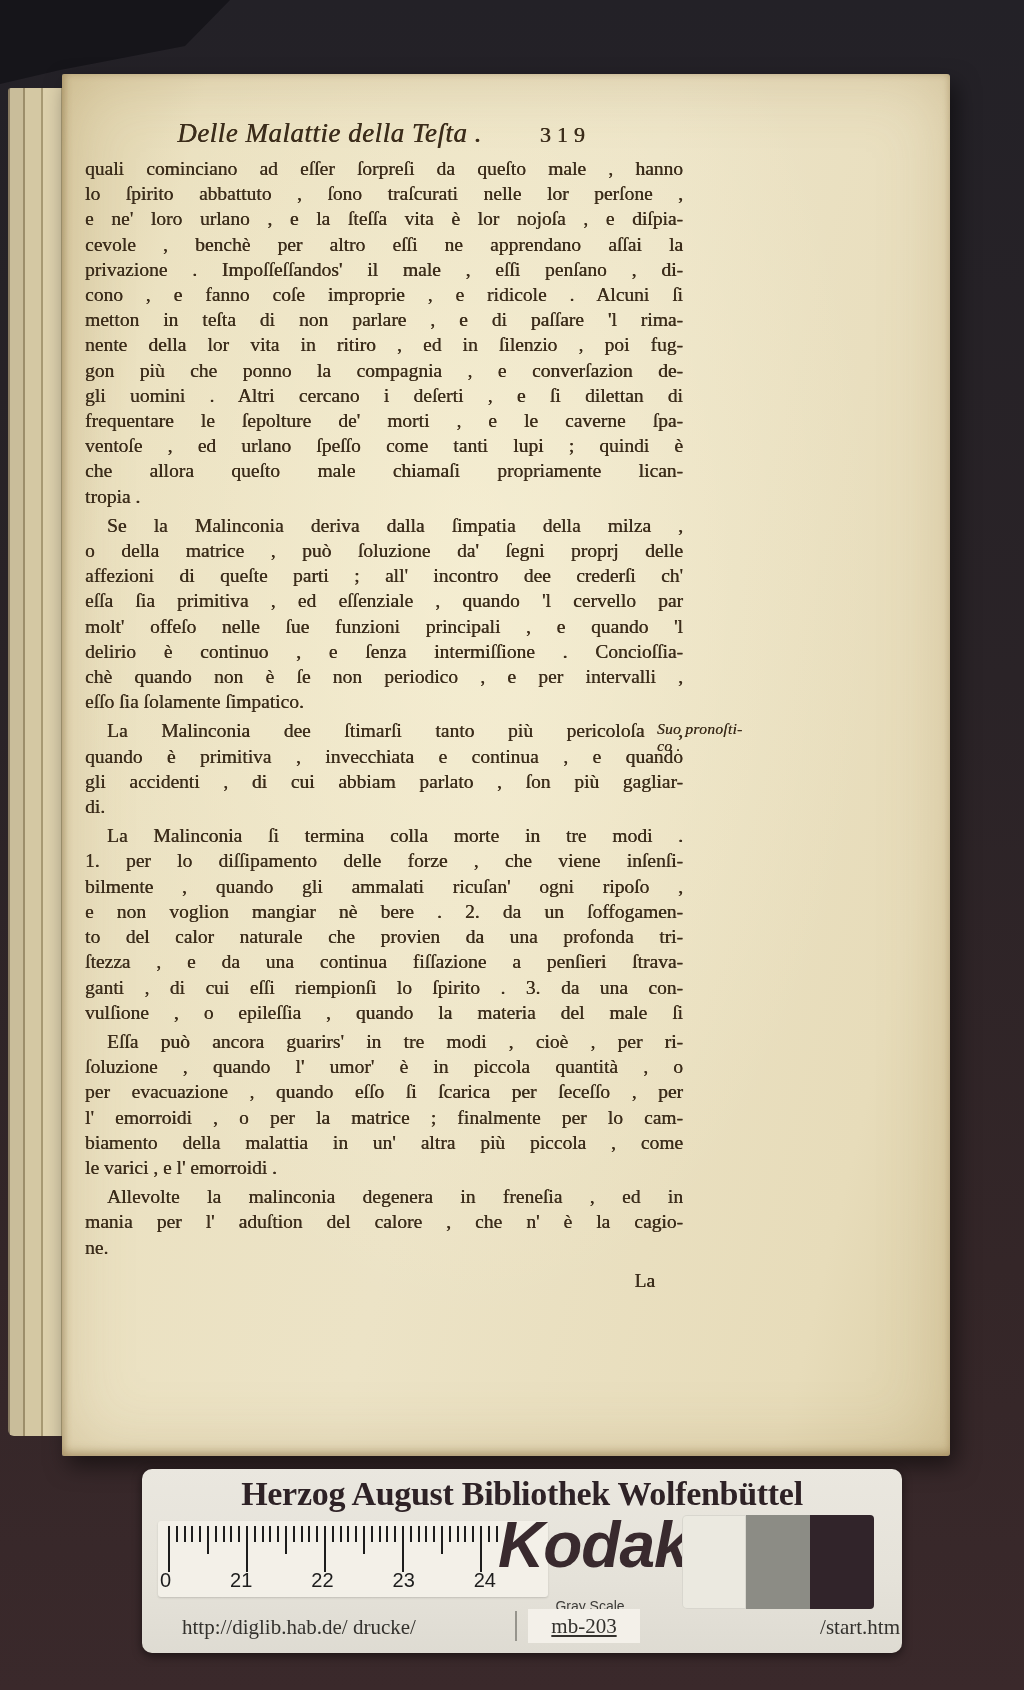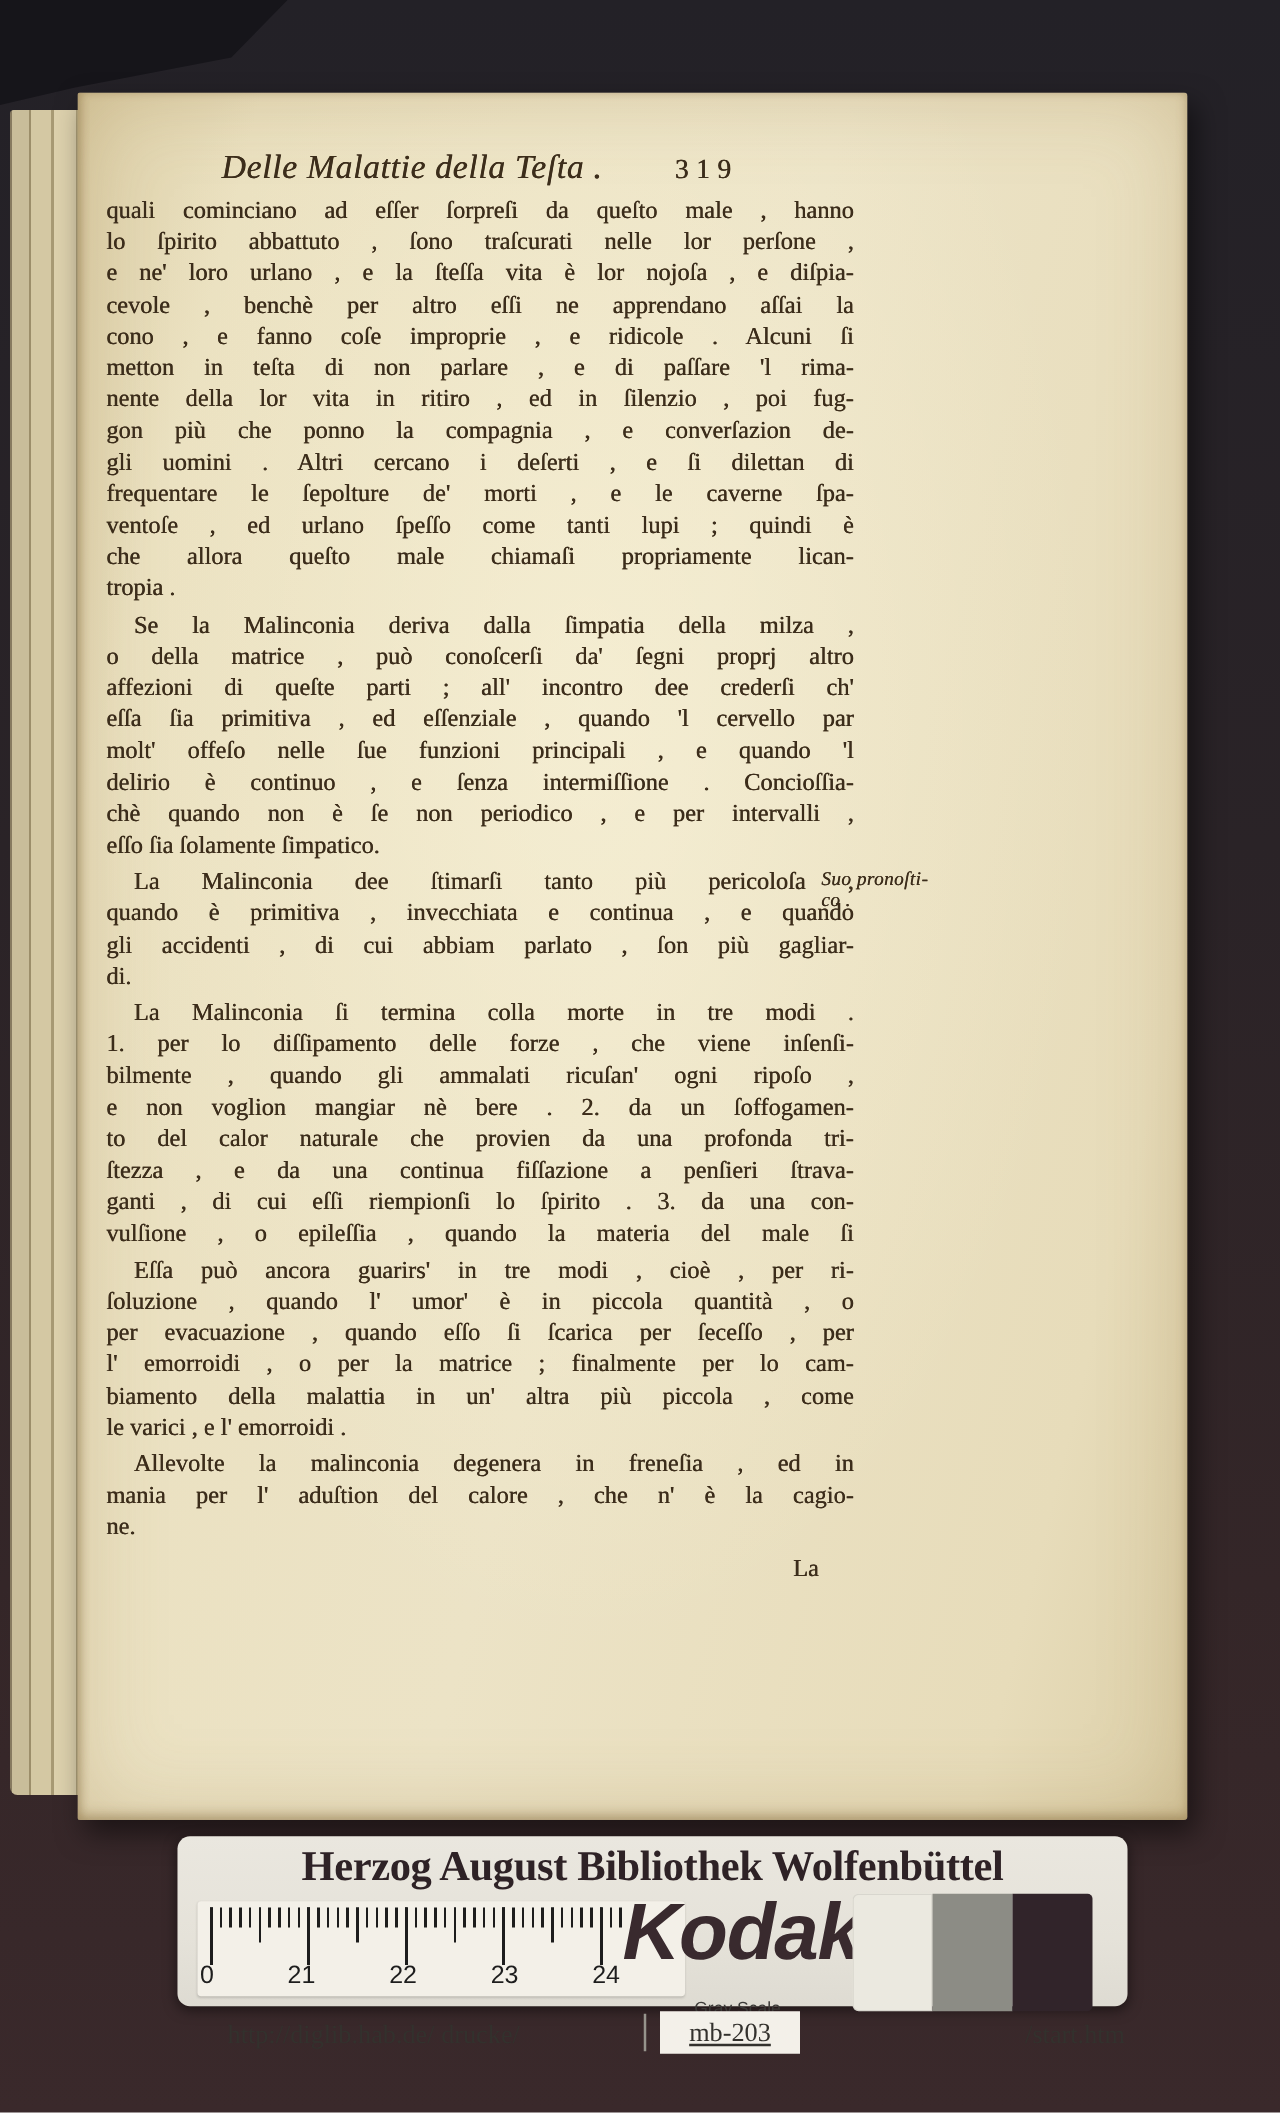--- a/index.html
+++ b/index.html
@@ -52,21 +52,21 @@
   .para .line.last{text-align-last:left;}
   .para.indent .line.first{text-indent:22px;}
   .margin-note{
     position:absolute;left:572px;top:2px;width:130px;
     font-style:italic;font-size:15.5px;line-height:17px;letter-spacing:.3px;
     text-shadow:.2px 0 0 currentColor;white-space:nowrap;
   }
   .catchword{width:598px;text-align:right;padding-right:28px;box-sizing:border-box;margin-top:8px;}
   
   .cal-card{
-    position:absolute;left:142px;top:1469px;width:760px;height:136px;
+    position:absolute;left:142px;top:1469px;width:760px;height:184px;
     background:linear-gradient(180deg,#eae7df 0%,#e5e2d9 60%,#dedbd2 100%);
     border-radius:10px;box-shadow:0 3px 10px rgba(0,0,0,.5);
   }
   .library-banner{
     position:absolute;left:0;top:6px;width:100%;text-align:center;
     font-weight:bold;font-size:34px;letter-spacing:-.3px;color:#2e2226;
     font-family:"Liberation Serif","DejaVu Serif",serif;
   }
   .ruler{
     position:absolute;left:16px;top:52px;width:390px;height:76px;
@@ -110,33 +110,34 @@
     <span class="page-title">Delle Malattie della Teſta .</span>
     <span class="page-number">319</span>
   </div>
   <div class="text-block">
 
   <div class="para">
         <div class="line first">quali cominciano ad eſſer ſorpreſi da queſto male , hanno</div>
         <div class="line">lo ſpirito abbattuto , ſono traſcurati nelle lor perſone ,</div>
         <div class="line">e ne' loro urlano , e la ſteſſa vita è lor nojoſa , e diſpia-</div>
         <div class="line">cevole , benchè per altro eſſi ne apprendano aſſai la</div>
+        <div class="line">privazione . Impoſſeſſandos' il male , eſſi penſano , di-</div>
         <div class="line">cono , e fanno coſe improprie , e ridicole . Alcuni ſi</div>
         <div class="line">metton in teſta di non parlare , e di paſſare 'l rima-</div>
         <div class="line">nente della lor vita in ritiro , ed in ſilenzio , poi fug-</div>
         <div class="line">gon più che ponno la compagnia , e converſazion de-</div>
         <div class="line">gli uomini . Altri cercano i deſerti , e ſi dilettan di</div>
         <div class="line">frequentare le ſepolture de' morti , e le caverne ſpa-</div>
         <div class="line">ventoſe , ed urlano ſpeſſo come tanti lupi ; quindi è</div>
         <div class="line">che allora queſto male chiamaſi propriamente lican-</div>
         <div class="line last">tropia .</div>
       </div>
       <div class="para indent">
         <div class="line first">Se la Malinconia deriva dalla ſimpatia della milza ,</div>
-        <div class="line">o della matrice , può conoſcerſi da' ſegni proprj altro</div>
+        <div class="line">o della matrice , può ſoluzione da' ſegni proprj delle</div>
         <div class="line">affezioni di queſte parti ; all' incontro dee crederſi ch'</div>
         <div class="line">eſſa ſia primitiva , ed eſſenziale , quando 'l cervello par</div>
         <div class="line">molt' offeſo nelle ſue funzioni principali , e quando 'l</div>
         <div class="line">delirio è continuo , e ſenza intermiſſione . Concioſſia-</div>
         <div class="line">chè quando non è ſe non periodico , e per intervalli ,</div>
         <div class="line last">eſſo ſia ſolamente ſimpatico.</div>
       </div>
       <div class="para indent">
         <div class="line first">La Malinconia dee ſtimarſi tanto più pericoloſa ,</div>
         <div class="line">quando è primitiva , invecchiata e continua , e quando</div>

